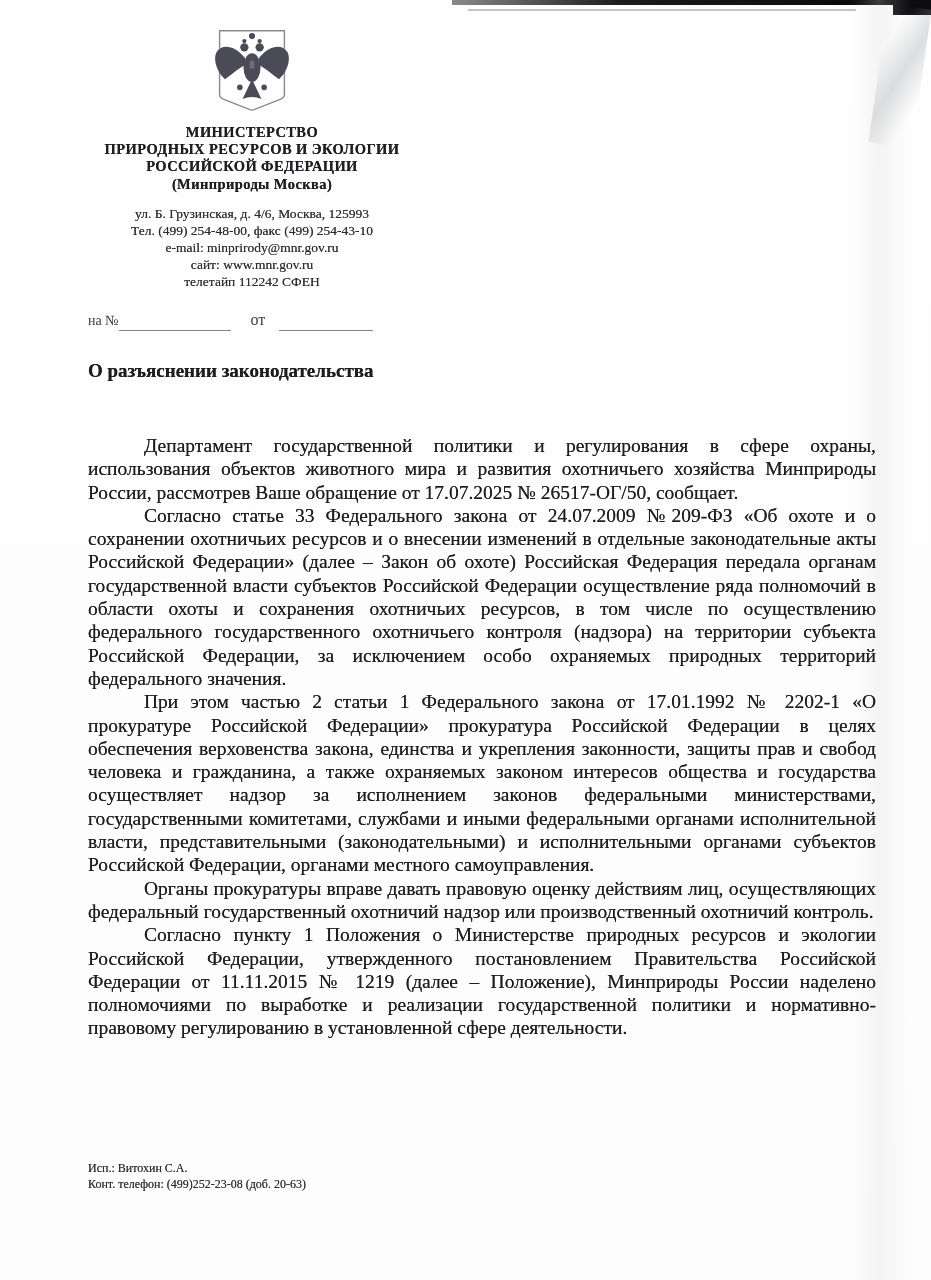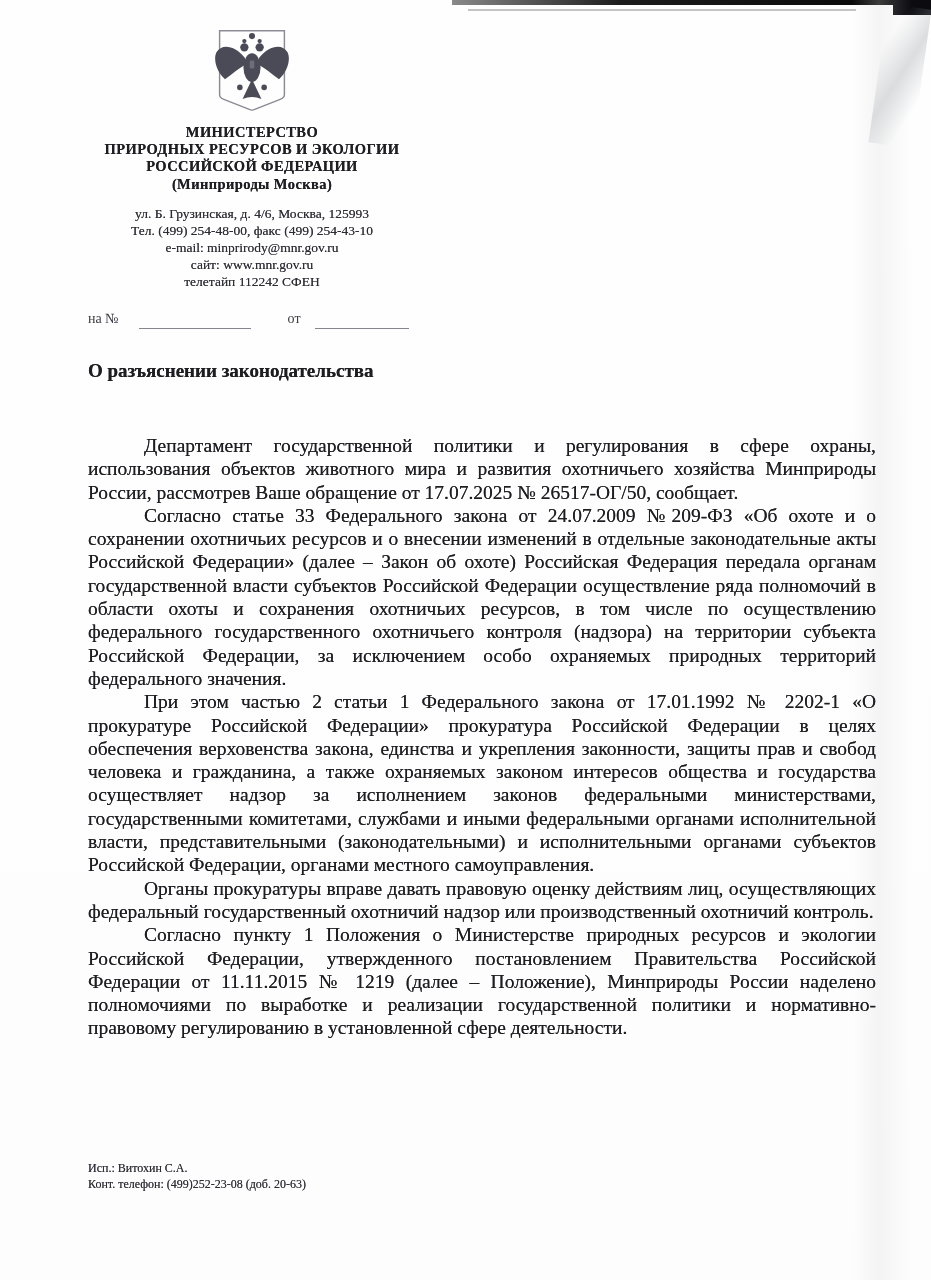--- a/index.html
+++ b/index.html
@@ -32,23 +32,23 @@
     text-shadow:0 0 .5px rgba(40,40,50,.7);}
   
   .refblock{position:absolute;left:88px;top:294px;width:340px;font-size:15px;color:#2a2a30;}
   .ref-row1{display:flex;align-items:flex-end;}
   .ref-date{width:145px;border-bottom:1.6px solid #6e6e76;padding:0 0 3px 14px;font-size:15.5px;
     text-shadow:0 0 .5px rgba(40,40,50,.8);}
   .ref-no-label{margin:0 10px 3px 18px;font-size:14px;color:#3a3a42;}
   .ref-number{width:132px;border-bottom:1.6px solid #6e6e76;padding:0 0 3px 2px;font-size:15.5px;
     text-shadow:0 0 .5px rgba(40,40,50,.8);}
   .ref-row2{display:flex;align-items:flex-end;margin-top:17px;}
-  .ref-na{margin-right:20px;padding-bottom:2px;font-size:14px;color:#3a3a42;}
+  .ref-na{margin-right:0;padding-bottom:2px;font-size:14px;color:#3a3a42;}
   .ref-blank1{width:112px;border-bottom:1.4px solid #85858d;height:14px;}
-  .ref-ot{margin:0 14px 2px 37px;font-size:14px;color:#3a3a42;}
+  .ref-ot{margin:0 14px 2px 20px;font-size:16px;color:#3a3a42;}
   .ref-blank2{width:94px;border-bottom:1.4px solid #85858d;height:14px;}
   
   .subject{position:absolute;left:88px;top:360px;font-weight:bold;font-size:19px;
     text-shadow:0 0 .6px rgba(25,25,30,.9);}
   
   .body-text{position:absolute;left:88px;top:434px;width:788px;
     font-size:19.5px;line-height:23.3px;text-align:justify;
     text-shadow:0 0 .55px rgba(30,30,35,.85);}
   .body-text p{margin:0;text-indent:56px;}
   

